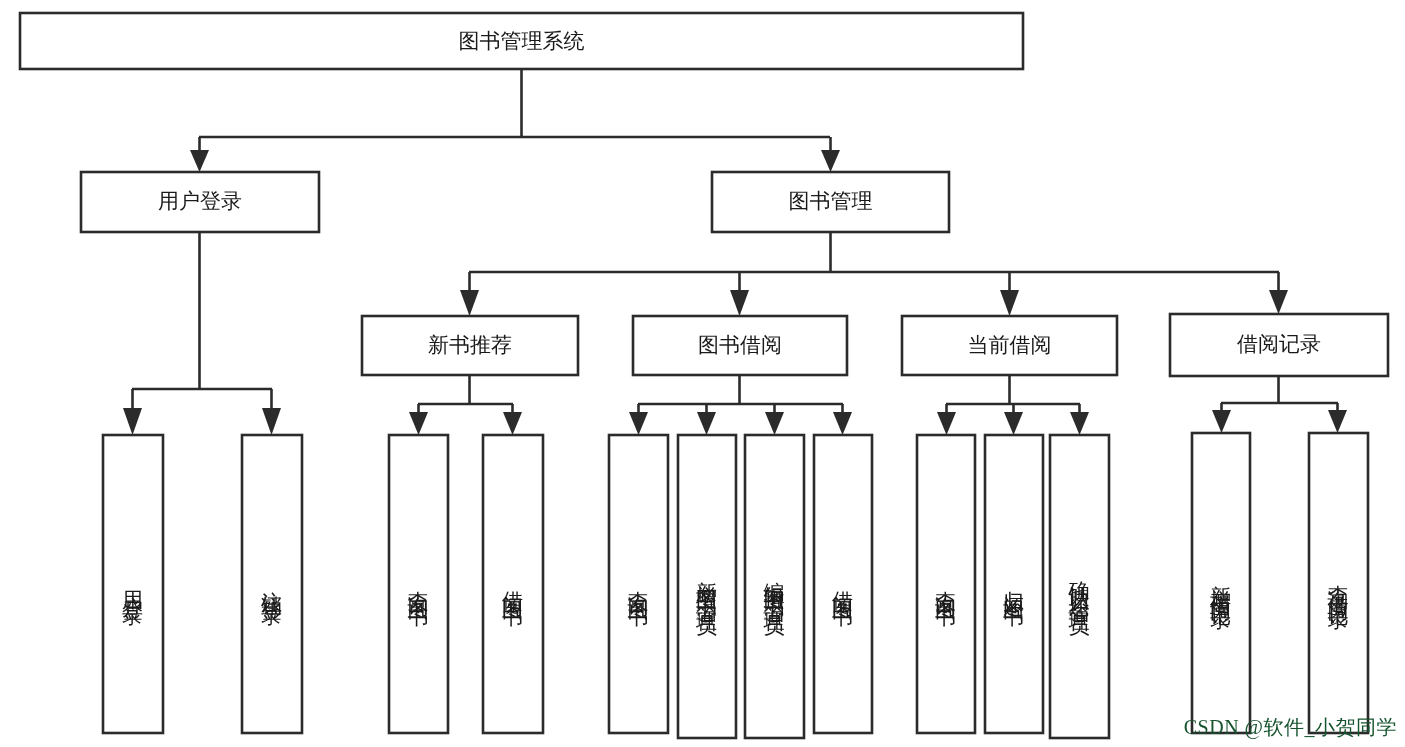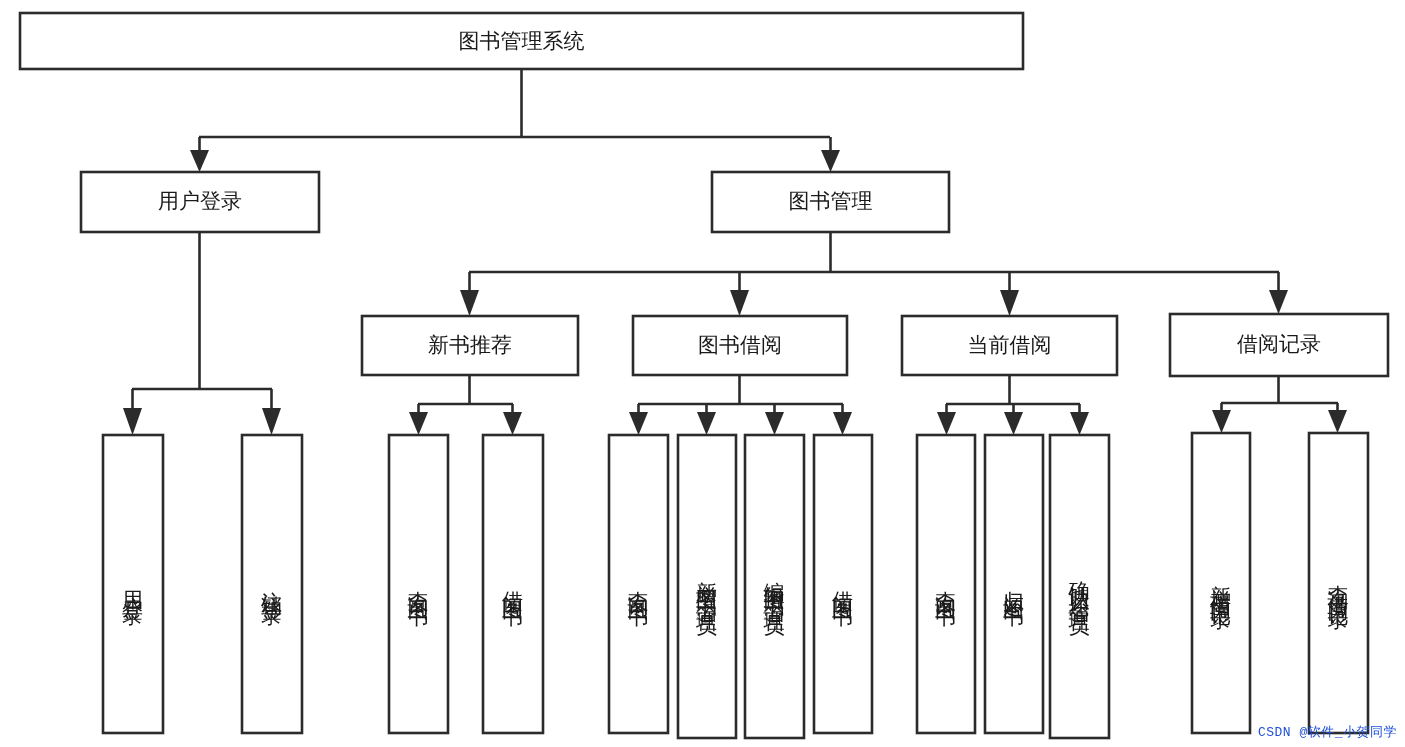--- a/index.html
+++ b/index.html
@@ -59,23 +59,23 @@
     display: flex;
     align-items: center;
     justify-content: center;
     white-space: nowrap;
     pointer-events: none;
   }
   .watermark {
     position: absolute;
     right: 8px;
     bottom: 6px;
-    font-family: Liberation Mono, monospace;
-    font-size: 13px;
-    color: #1d4ed8;
+    font-family: Liberation Serif, serif;
+    font-size: 20px;
+    color: #14532d;
     letter-spacing: 0.5px;
     white-space: nowrap;
   }
 </style>
 </head>
 <body>
 
 <div id="diagram-root">
 
   <svg class="diagram" viewBox="0 0 1405 747">

